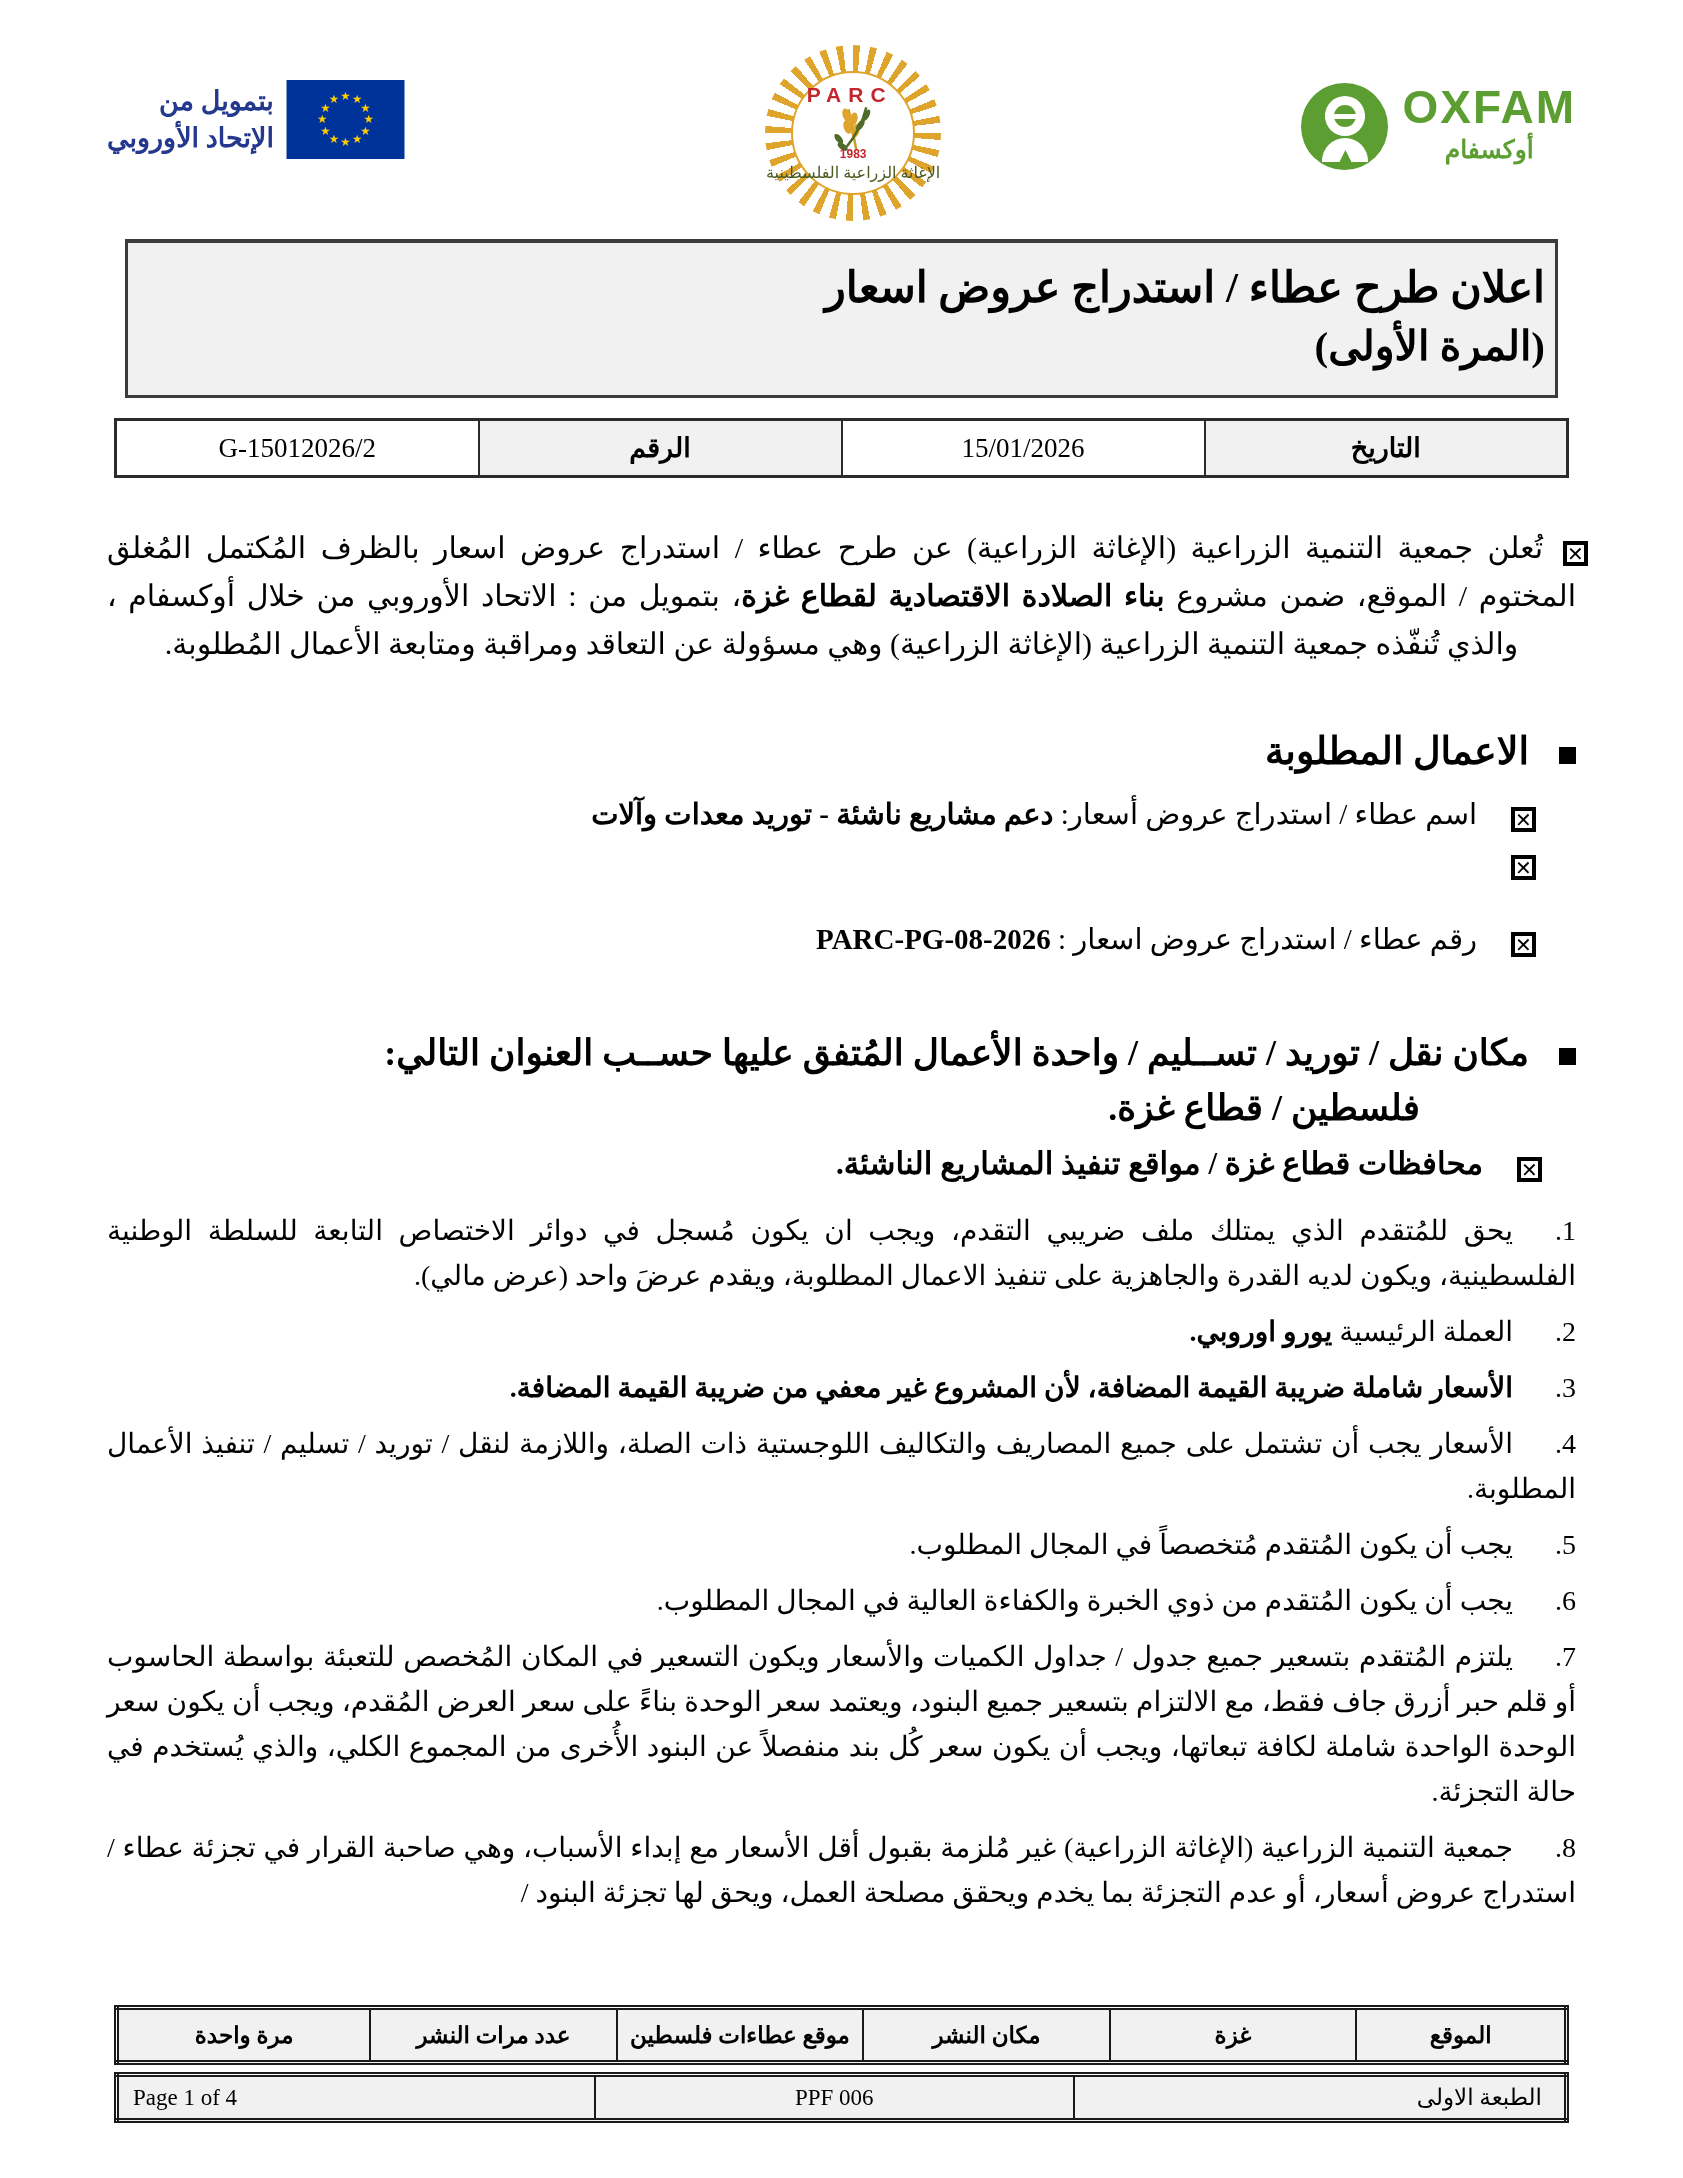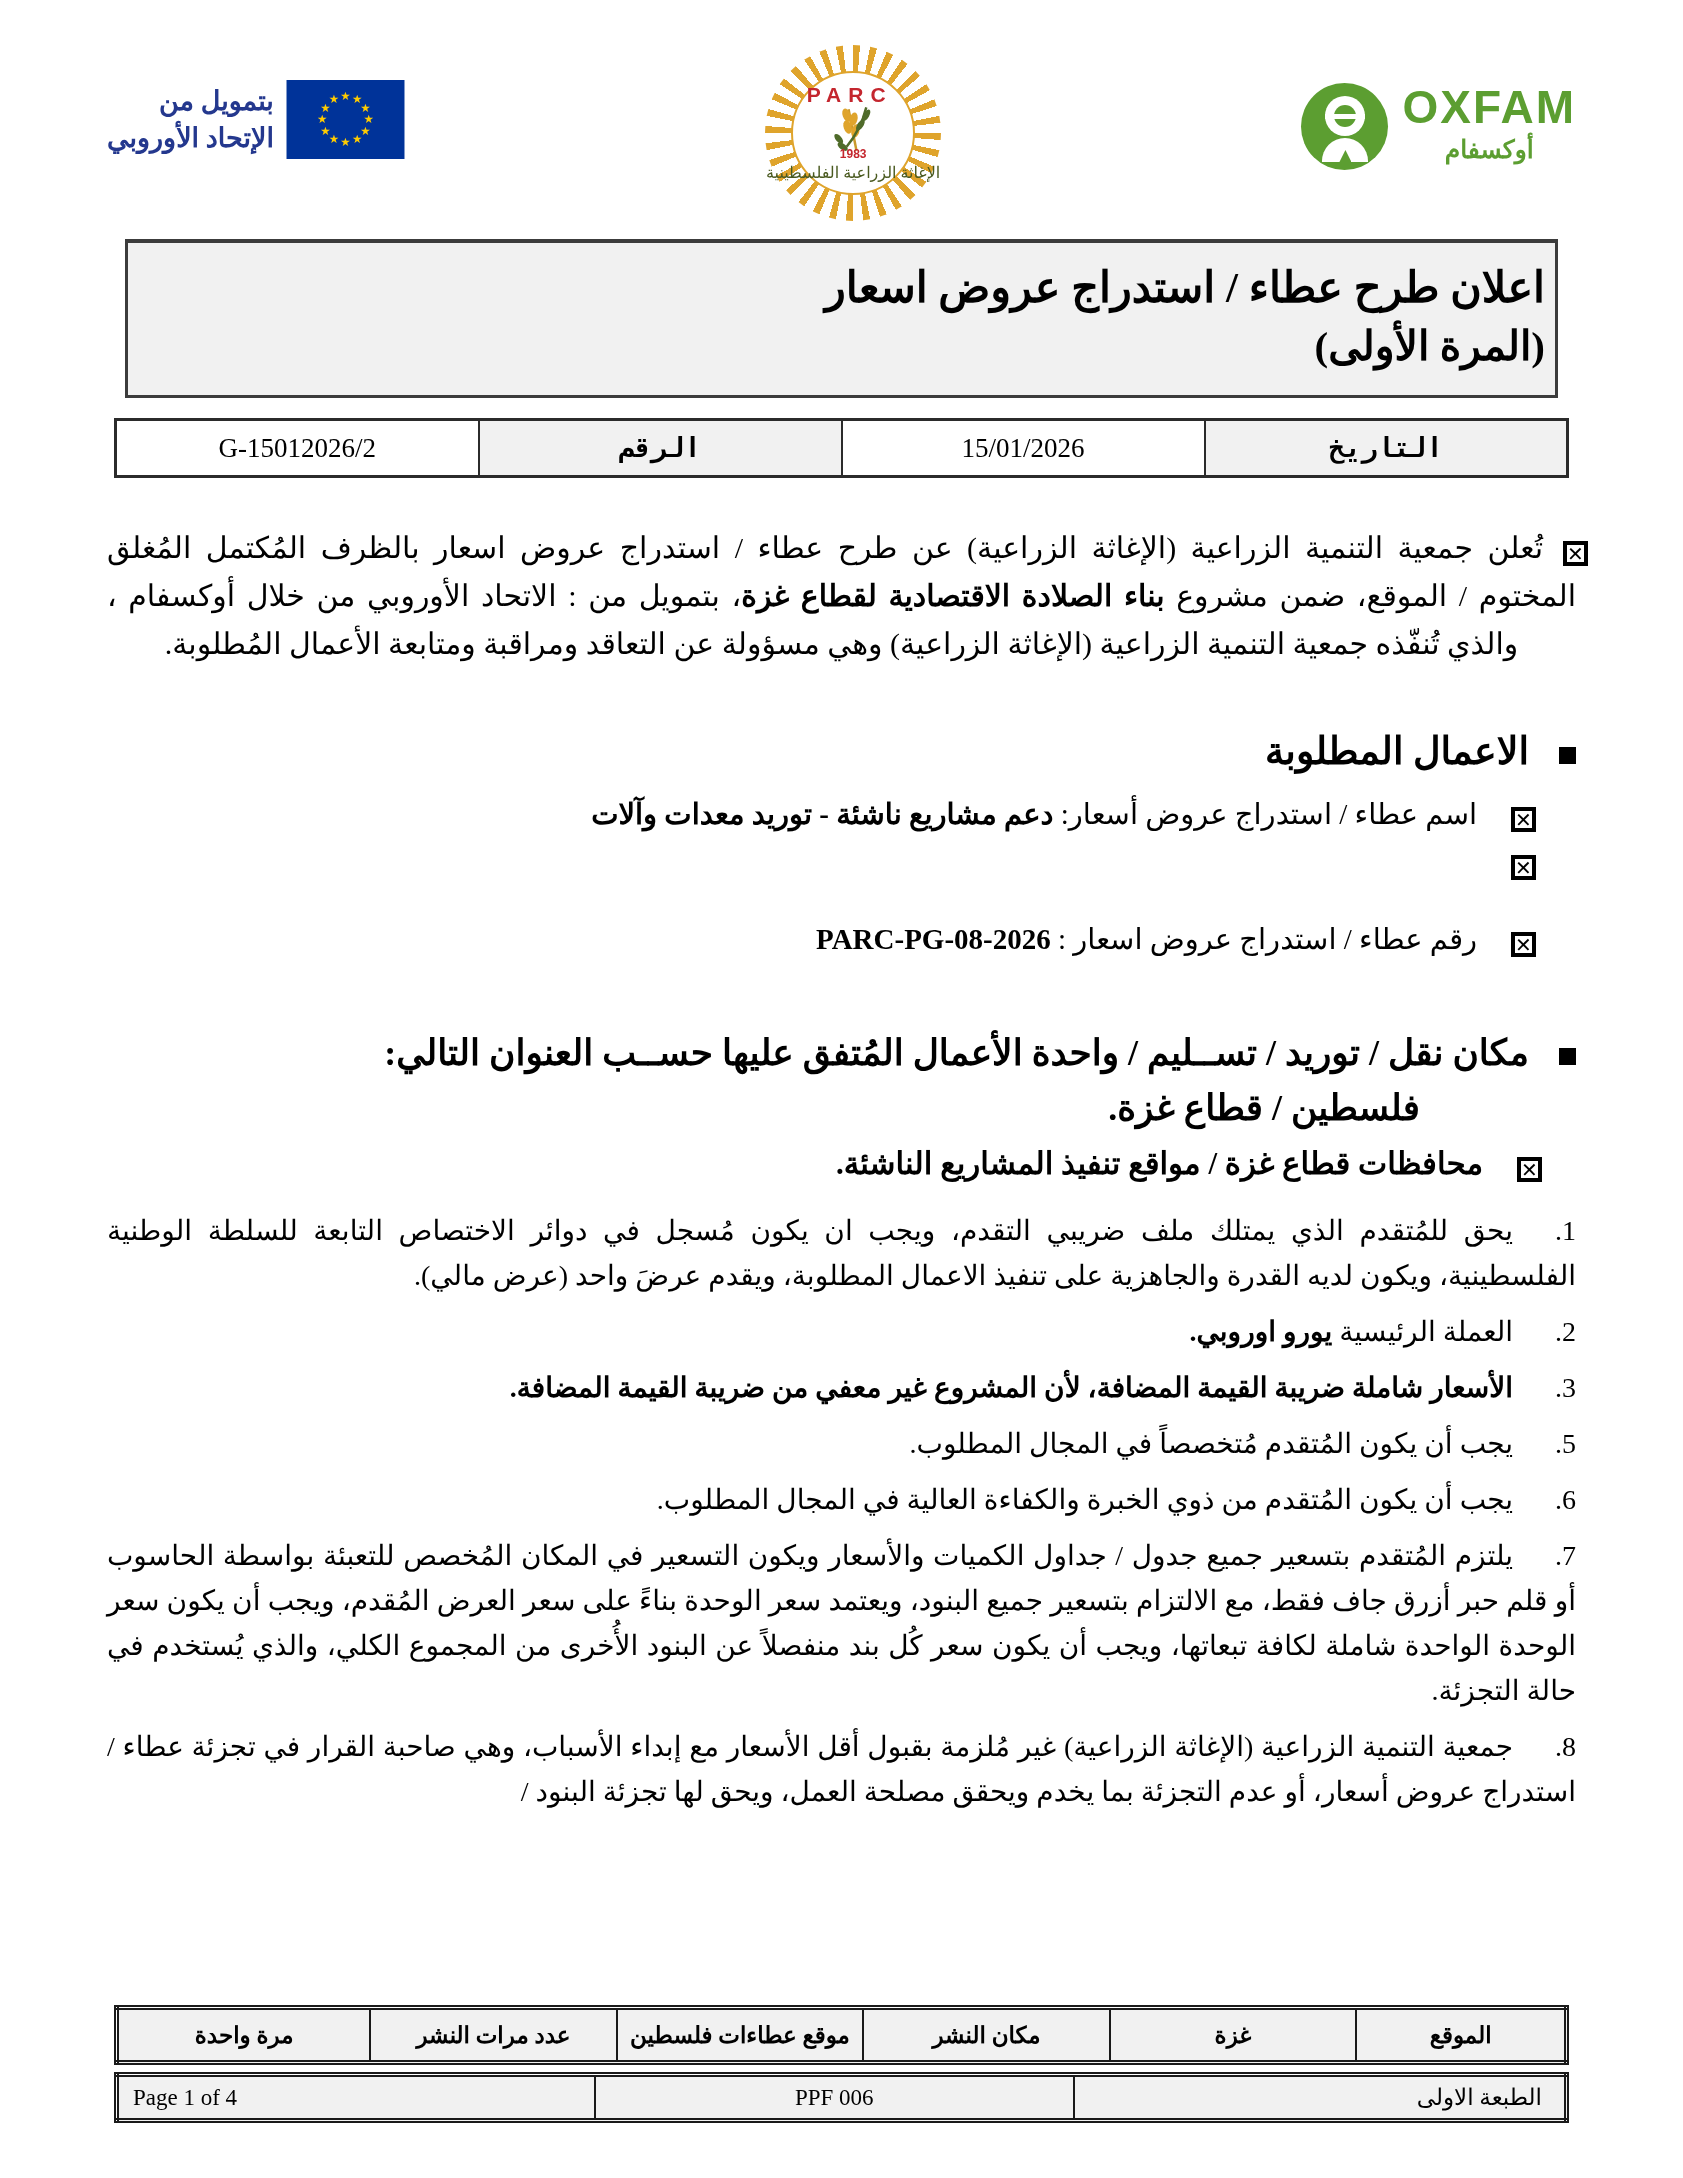--- a/index.html
+++ b/index.html
@@ -44,21 +44,21 @@
                padding:16px 10px 22px 10px; }
   .title-line1 { font-size:43px; font-weight:bold; line-height:57px; }
   .title-line2 { font-size:41px; font-weight:bold; line-height:53px; margin-top:4px; }
 
   
   table { border-collapse:collapse; }
   .meta-table { width:calc(100% - 14px); margin:20px 7px 0 7px; }
   .meta-table td { border:2px solid #2B2B2B; height:57px; text-align:center; vertical-align:middle;
                    font-size:27px; }
   .meta-table { border:3px solid #2B2B2B; }
-  .meta-table td.lbl { background:#F1F1F1; font-weight:bold; width:25%;font-family:Liberation Mono, monospace; }
+  .meta-table td.lbl { background:#F1F1F1; font-weight:bold; width:25%; }
   .meta-table td.val { background:#fff; width:25%; }
 
   
   .checkbox { display:inline-block; width:25px; height:25px; border:4px solid #000; color:#000;
               font-weight:bold; font-size:20px; line-height:19px; text-align:center; vertical-align:-3px;
               font-family:"DejaVu Sans",sans-serif; }
 
   
   .intro { margin-top:46px; font-size:30px; line-height:48px; text-align:justify; text-align-last:center; }
   .intro .checkbox { margin-left:20px; margin-right:-12px; }
@@ -206,20 +206,21 @@
 
     <div class="cb-item bold-item">
       <span class="checkbox">✕</span><span>محافظات قطاع غزة / مواقع تنفيذ المشاريع الناشئة.</span>
     </div>
 
 
     <div class="cond-list">
       <div class="cond-item"><span class="num">1.</span><span>يحق للمُتقدم الذي يمتلك ملف ضريبي التقدم، ويجب ان يكون مُسجل في دوائر الاختصاص التابعة للسلطة الوطنية الفلسطينية، ويكون لديه القدرة والجاهزية على تنفيذ الاعمال المطلوبة، ويقدم عرضَ واحد (عرض مالي).</span><span class="b"></span><span></span></div>
       <div class="cond-item"><span class="num">2.</span><span>العملة الرئيسية </span><span class="b">يورو اوروبي.</span><span></span></div>
       <div class="cond-item"><span class="num">3.</span><span></span><span class="b">الأسعار شاملة ضريبة القيمة المضافة، لأن المشروع غير معفي من ضريبة القيمة المضافة.</span><span></span></div>
+      <div class="cond-item"><span class="num">4.</span><span>الأسعار يجب أن تشتمل على جميع المصاريف والتكاليف اللوجستية ذات الصلة، واللازمة لنقل / توريد / تسليم / تنفيذ الأعمال المطلوبة.</span><span class="b"></span><span></span></div>
       <div class="cond-item"><span class="num">5.</span><span>يجب أن يكون المُتقدم مُتخصصاً في المجال المطلوب.</span><span class="b"></span><span></span></div>
       <div class="cond-item"><span class="num">6.</span><span>يجب أن يكون المُتقدم من ذوي الخبرة والكفاءة العالية في المجال المطلوب.</span><span class="b"></span><span></span></div>
       <div class="cond-item"><span class="num">7.</span><span>يلتزم المُتقدم بتسعير جميع جدول / جداول الكميات والأسعار ويكون التسعير في المكان المُخصص للتعبئة بواسطة الحاسوب أو قلم حبر أزرق جاف فقط، مع الالتزام بتسعير جميع البنود، ويعتمد سعر الوحدة بناءً على سعر العرض المُقدم، ويجب أن يكون سعر الوحدة الواحدة شاملة لكافة تبعاتها، ويجب أن يكون سعر كُل بند منفصلاً عن البنود الأُخرى من المجموع الكلي، والذي يُستخدم في حالة التجزئة.</span><span class="b"></span><span></span></div>
       <div class="cond-item"><span class="num">8.</span><span>جمعية التنمية الزراعية (الإغاثة الزراعية) غير مُلزمة بقبول أقل الأسعار مع إبداء الأسباب، وهي صاحبة القرار في تجزئة عطاء / استدراج عروض أسعار، أو عدم التجزئة بما يخدم ويحقق مصلحة العمل، ويحق لها تجزئة البنود /</span><span class="b"></span><span></span></div>
     </div>
   </div>
 
   <div class="footer">
     <table class="f-table pub-table">
       <tbody>

